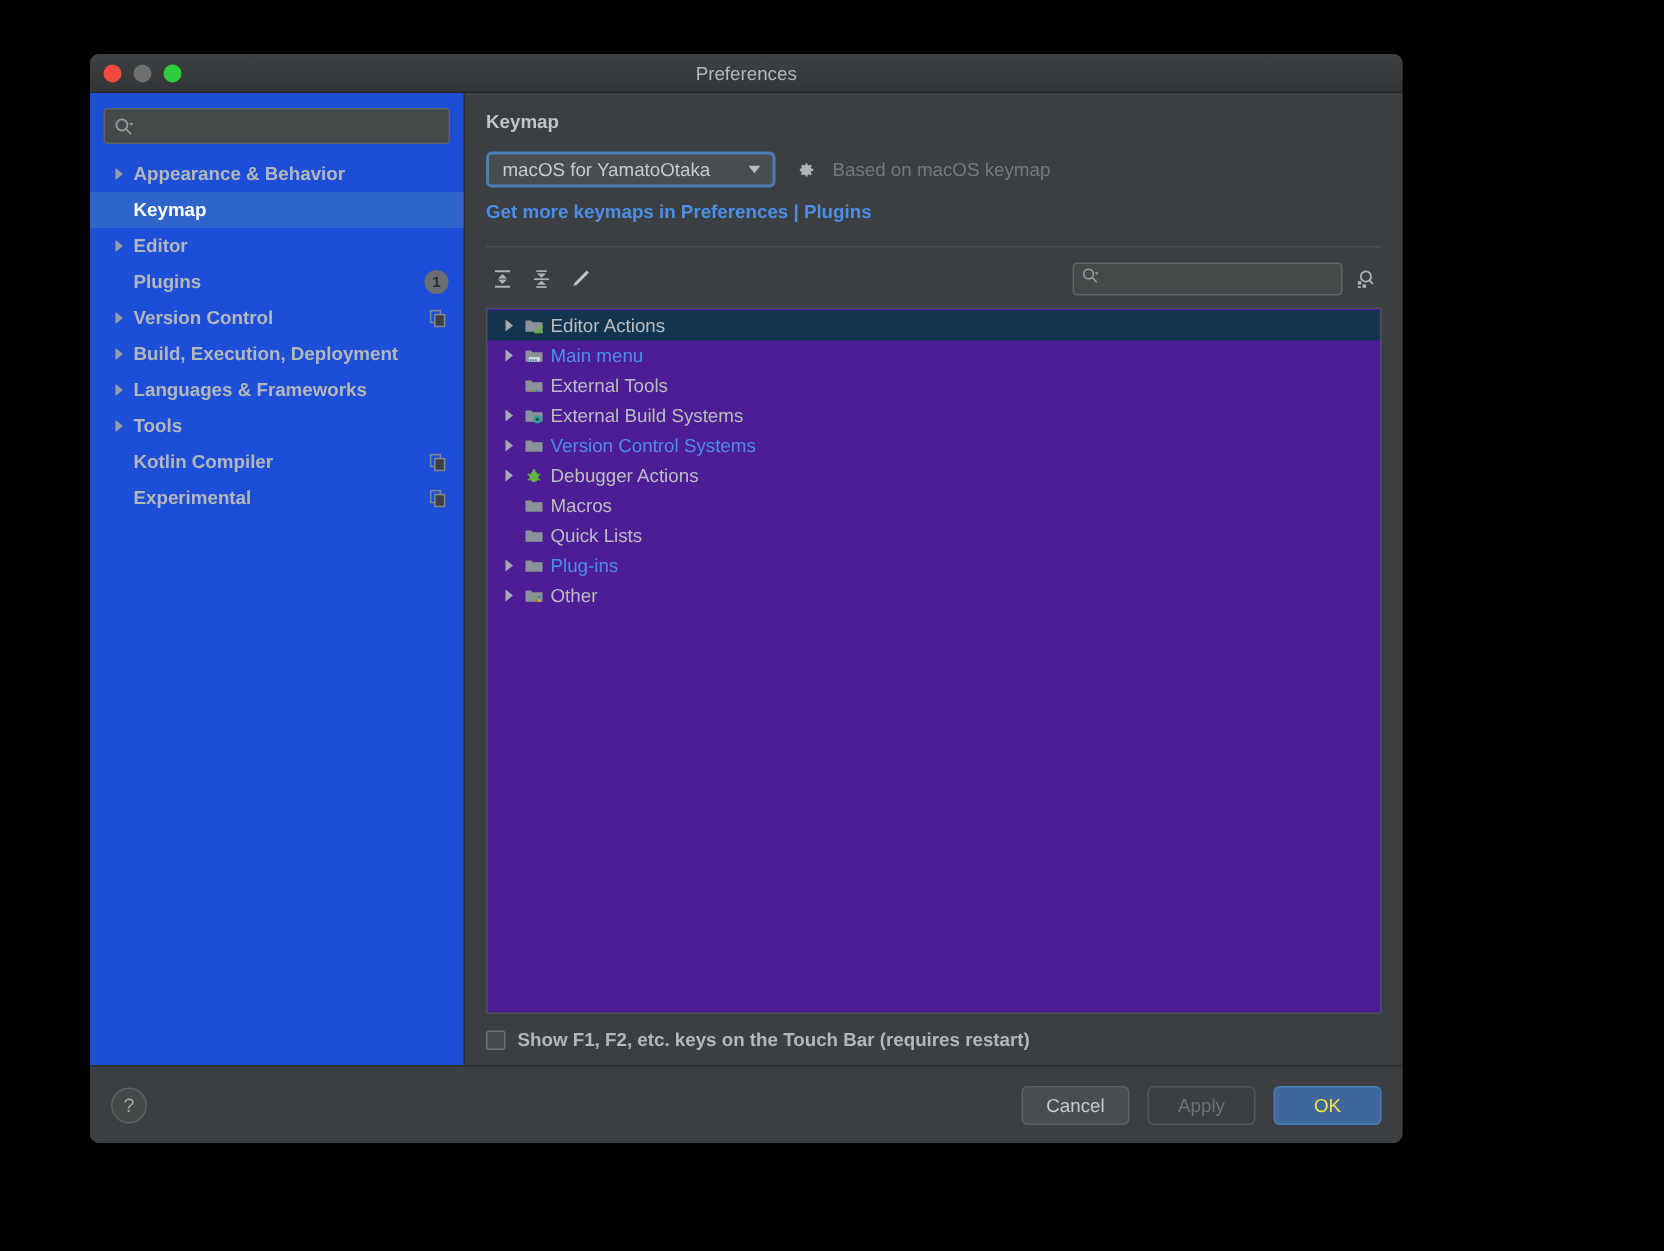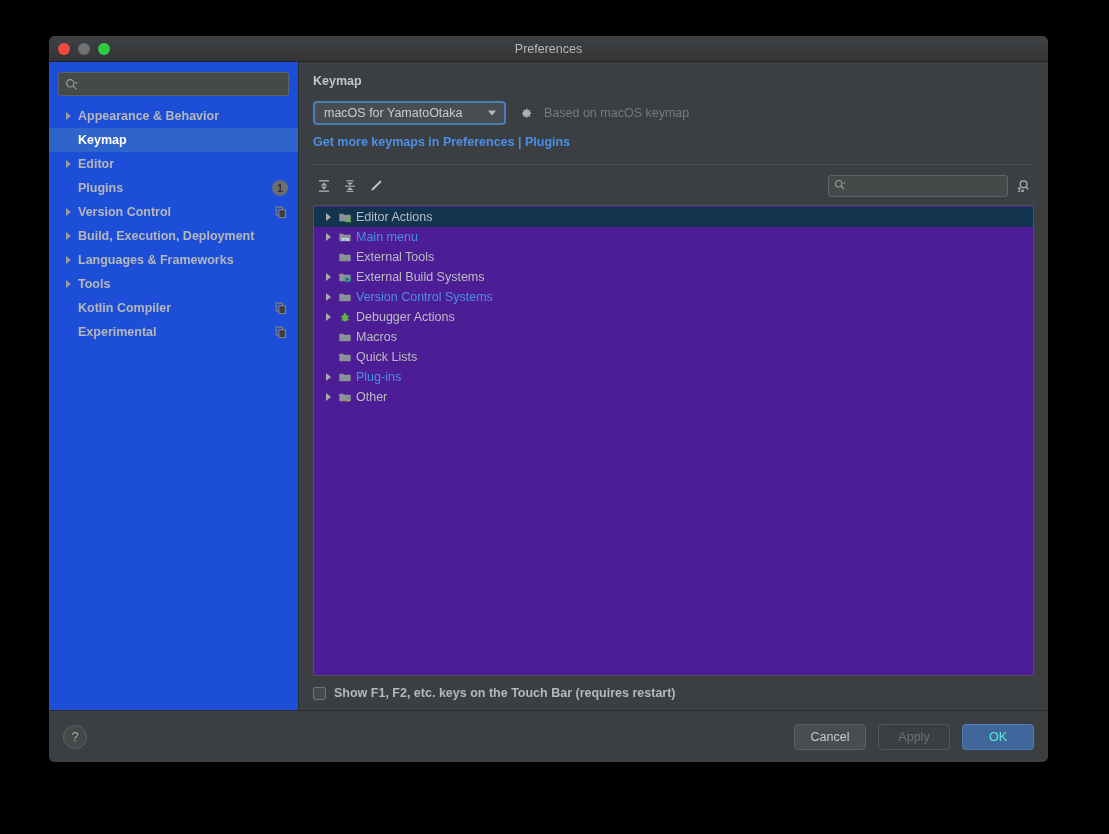--- a/index.html
+++ b/index.html
@@ -6,22 +6,22 @@
   html, body {
     width: 1109px; height: 834px;
     background: #000000;
     font-family: "Liberation Sans", "DejaVu Sans", sans-serif;
     overflow: hidden;
   }
 
   
   .window {
     position: absolute;
-    left: 49px; top: 36px;
-    width: 999px; height: 726px;
+    left: 60px; top: 36px;
+    width: 875px; height: 726px;
     background: #3c3f41;
     border-radius: 6px;
     box-shadow: 0 10px 40px rgba(0,0,0,0.75);
     overflow: hidden;
     display: flex;
     flex-direction: column;
   }
 
   
   .titlebar {
@@ -312,21 +312,21 @@
     font-size: 12.5px;
     display: flex;
     align-items: center;
     justify-content: center;
     margin-left: 12px;
     cursor: default;
     padding: 0 14px;
   }
   .btn.secondary { background: #4a4d4f; border: 1px solid #5c6062; color: #c7cacc; }
   .btn.disabled  { background: transparent; border: 1px solid #545759; color: #6e7173; text-align: center; }
-  .btn.primary   { background: #3f679c; border: 1px solid #4a7ebb; color: #5eead4; }
+  .btn.primary   { background: #3f679c; border: 1px solid #4a7ebb; color: #fde047; }
 </style>
 </head>
 <body>
 
 <div class="window">
 
   <div class="titlebar">
     <div class="traffic">
       <span class="light close"></span>
       <span class="light min"></span>

